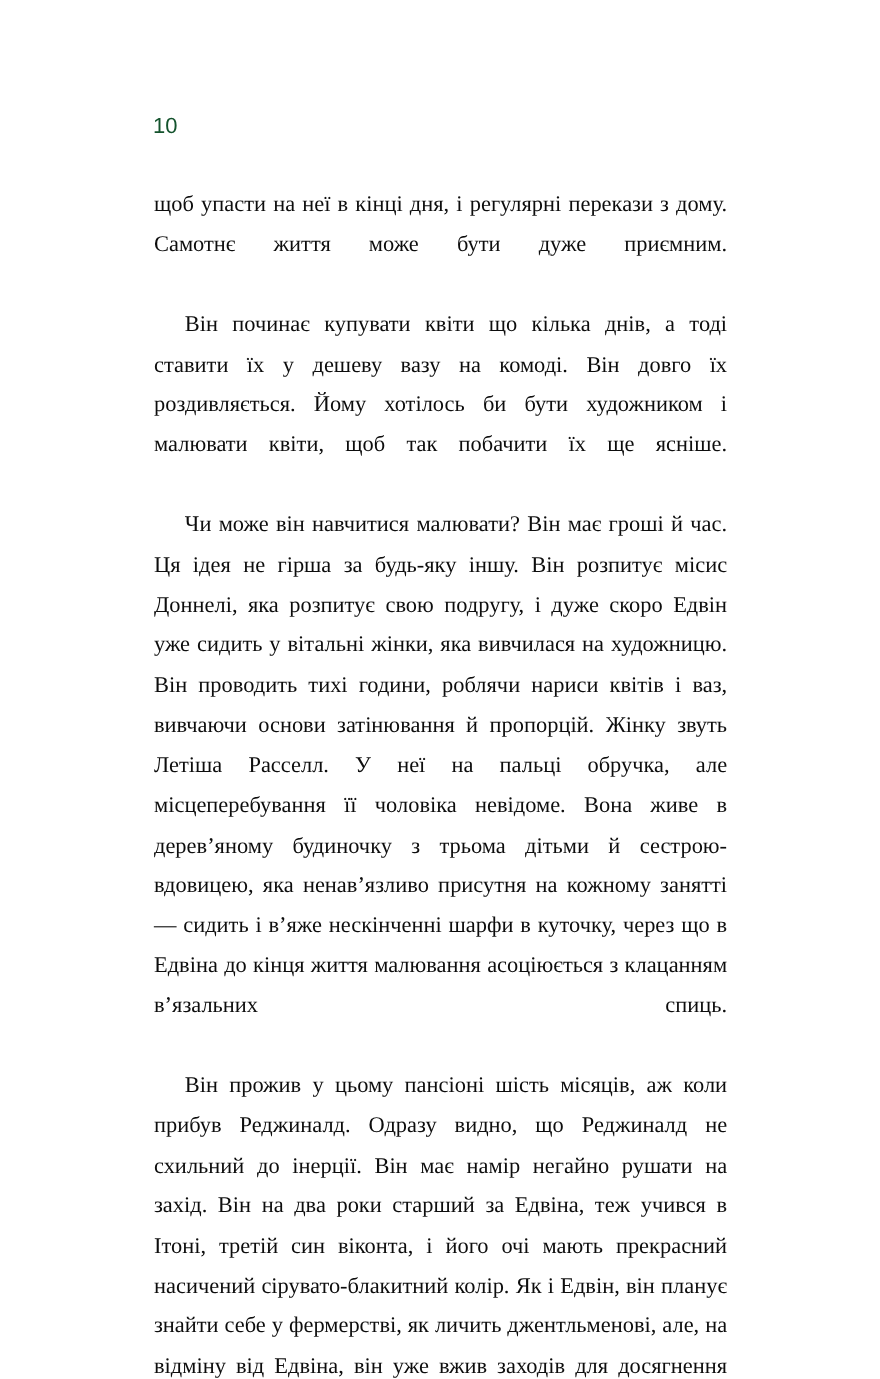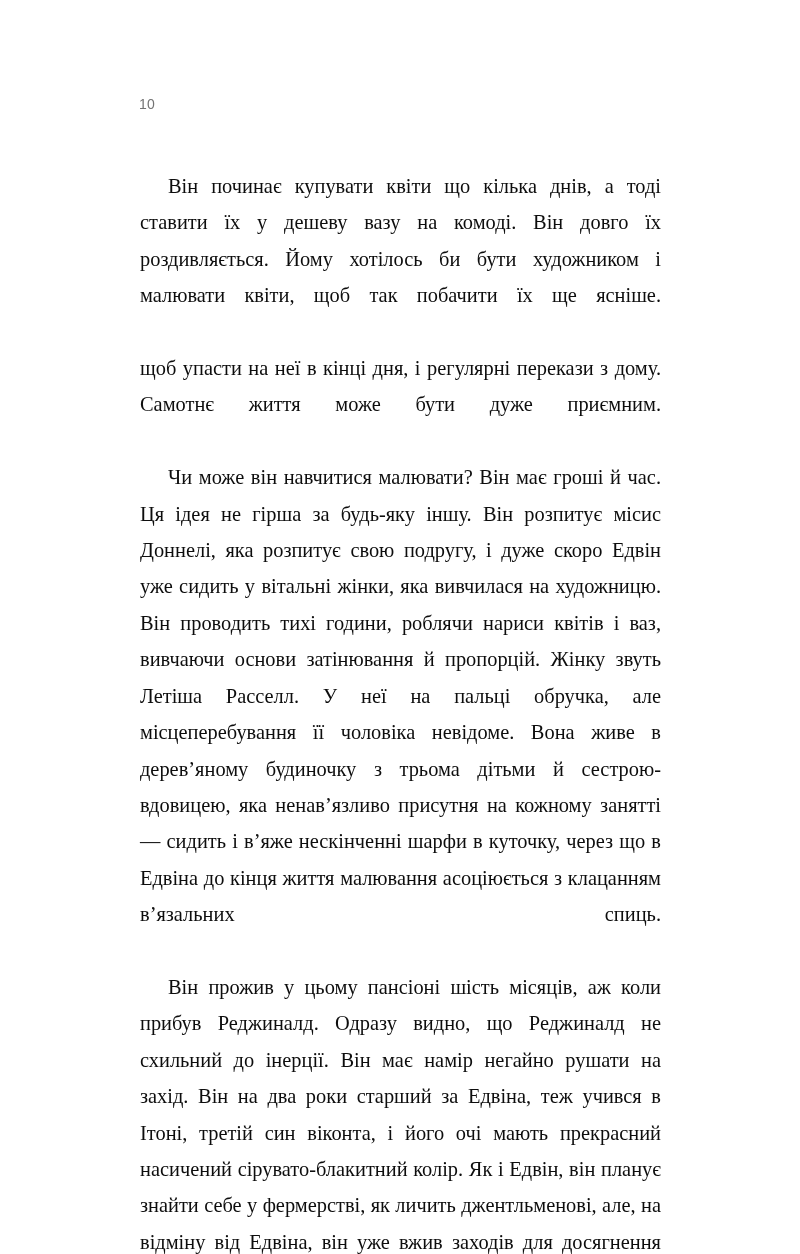--- a/index.html
+++ b/index.html
@@ -14,25 +14,25 @@
     width: 800px;
     height: 1254px;
     background: #ffffff;
     overflow: hidden;
     box-sizing: border-box;
   }
 
   .folio {
     position: absolute;
     left: 139px;
-    top: 95px;
+    top: 106px;
     font-family: "Liberation Sans", sans-serif;
-    font-size: 14px;
+    font-size: 20px;
     line-height: 18px;
-    color: #737373;
+    color: #14532d;
     letter-spacing: 0.2px;
     font-weight: 400;
   }
 
   .textblock {
     position: absolute;
     left: 140px;
     top: 168px;
     width: 521px;
   }
@@ -63,23 +63,23 @@
 </style>
 </head>
 <body>
 
 <div class="page">
 
   <div class="folio">10</div>
 
   <div class="textblock">
 
+    <p class="para">щоб упасти на неї в кінці дня, і регулярні перекази з дому. Самотнє життя може бути дуже приємним.</p>
+
     <p class="para indent">Він починає купувати квіти що кілька днів, а тоді ставити їх у дешеву вазу на комоді. Він довго їх роздивляється. Йому хотілось би бути художником і малювати квіти, щоб так побачити їх ще ясніше.</p>
-
-    <p class="para">щоб упасти на неї в кінці дня, і регулярні перекази з дому. Самотнє життя може бути дуже приємним.</p>
 
     <p class="para indent">Чи може він навчитися малювати? Він має гроші й час. Ця ідея не гірша за будь-яку іншу. Він розпитує місис Доннелі, яка розпитує свою подругу, і дуже скоро Едвін уже сидить у вітальні жінки, яка вивчилася на художницю. Він проводить тихі години, роблячи нариси квітів і ваз, вивчаючи основи затінювання й пропорцій. Жінку звуть Летіша Расселл. У неї на пальці обручка, але місцеперебування її чоловіка невідоме. Вона живе в дерев’яному будиночку з трьома дітьми й сестрою-вдовицею, яка ненав’язливо присутня на кожному занятті — сидить і в’яже нескінченні шарфи в куточку, через що в Едвіна до кінця життя малювання асоціюється з клацанням в’язальних спиць.</p>
 
     <p class="para indent">Він прожив у цьому пансіоні шість місяців, аж коли прибув Реджиналд. Одразу видно, що Реджиналд не схильний до інерції. Він має намір негайно рушати на захід. Він на два роки старший за Едвіна, теж учився в Ітоні, третій син віконта, і його очі мають прекрасний насичений сірувато-блакитний колір. Як і Едвін, він планує знайти себе у фермерстві, як личить джентльменові, але, на відміну від Едвіна, він уже вжив заходів для досягнення цієї мети й зав’язав листування з одним чоловіком, який міг би продати йому ферму в Саскачевані.</p>
 
   </div>
 
 </div>
 
 </body></html>

